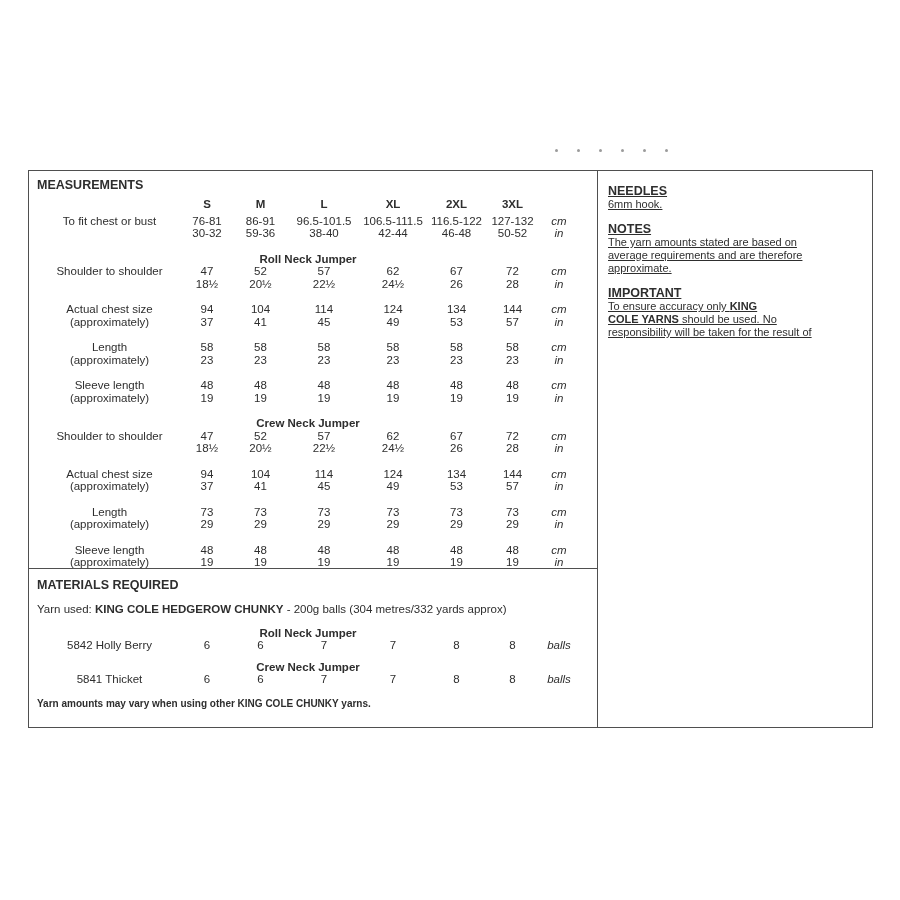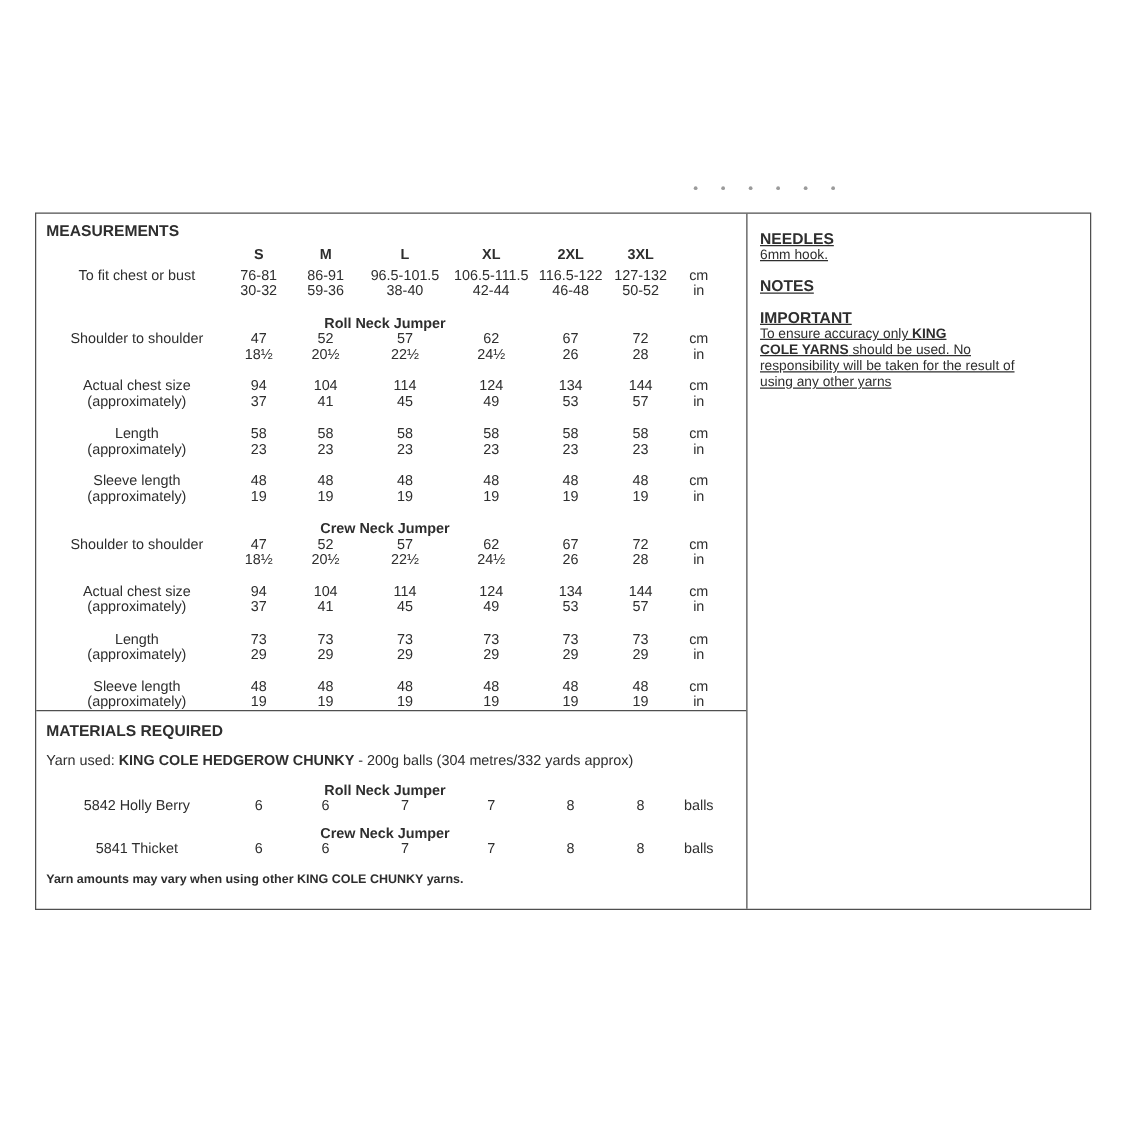--- a/index.html
+++ b/index.html
@@ -14,21 +14,21 @@
   .meas-pane{height:398px;border-bottom:1px solid #4f4f4f;box-sizing:border-box;
              padding:8px 0 0 8px;}
   .mat-pane{flex:1;padding:10px 0 0 8px;box-sizing:border-box;}
   .right-col{flex:1;padding:14px 14px 0 10px;box-sizing:border-box;}
   .sec-title{font-weight:bold;font-size:12.5px;line-height:13px;}
   .meas-title{margin-bottom:6px;}
   .grid{display:grid;grid-template-columns:145px 50px 57px 70px 68px 59px 53px 40px;
         font-size:11.5px;line-height:12.5px;}
   .grid .lbl{text-align:center;white-space:nowrap;}
   .grid .val{text-align:center;white-space:nowrap;}
-  .grid .unit{text-align:center;white-space:nowrap;}
+  .grid .unit{text-align:center;white-space:nowrap;font-style:italic;}
   .sp{grid-column:1/-1;}
   .b{font-weight:bold;}
   .yarn-line{font-size:11.5px;line-height:12.5px;margin-top:11px;margin-bottom:11px;white-space:nowrap;}
   .mat-footer{font-size:10px;line-height:12.5px;font-weight:bold;margin-top:12px;white-space:nowrap;}
   .side-block{margin-bottom:12px;text-decoration:underline;}
   .side-text{font-size:11px;line-height:13px;}
   .side-text div{white-space:nowrap;}
 </style>
 </head>
 <body>
@@ -248,28 +248,32 @@
 
     <div class="right-col">
 
       <div class="side-block">
         <div class="sec-title">NEEDLES</div>
         <div class="side-text">6mm hook.</div>
       </div>
 
       <div class="side-block">
         <div class="sec-title">NOTES</div>
+        <div class="side-text" id="notesText">
+            <div>The yarn amounts stated are based on</div>
+            <div>average requirements and are therefore</div>
+            <div>approximate.</div>
+          </div>
       </div>
 
       <div class="side-block">
         <div class="sec-title">IMPORTANT</div>
         <div class="side-text" id="importantText">
             <div><span>To ensure accuracy only </span><span class="b">KING</span></div>
             <div><span class="b">COLE YARNS</span><span> should be used. No</span></div>
             <div><span>responsibility will be taken for the result of</span></div>
-            <div><span>using any other yarns</span></div>
           </div>
       </div>
 
     </div>
 
   </div>
 </div>
 
 </body></html>

